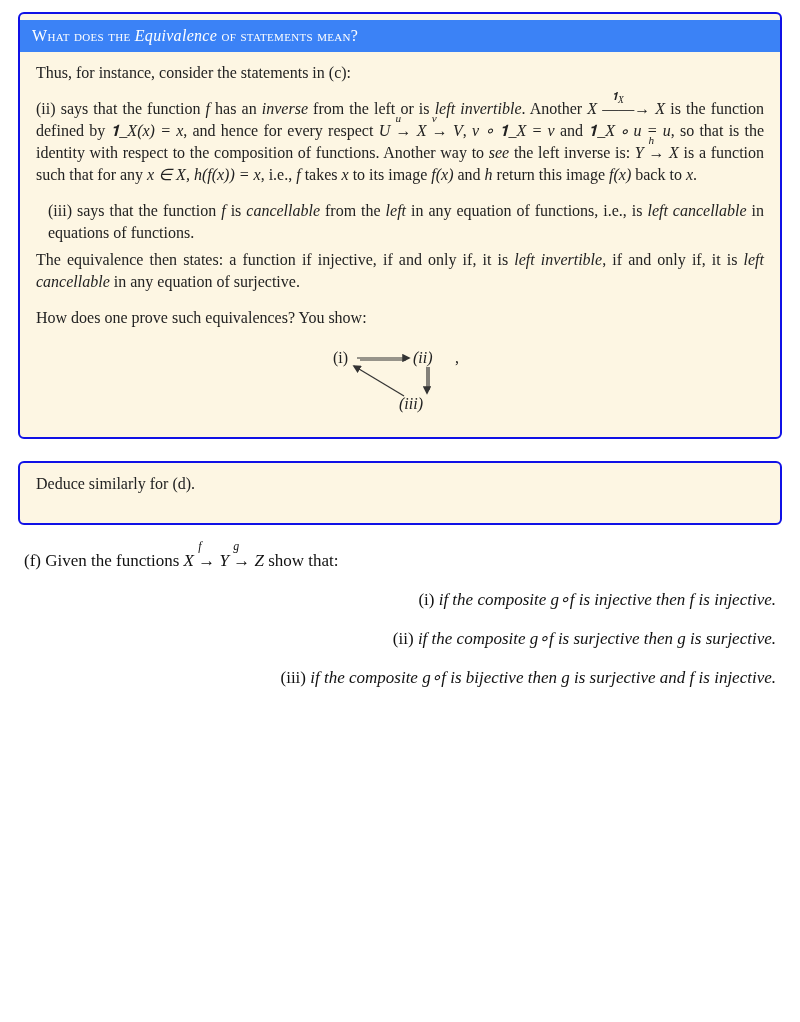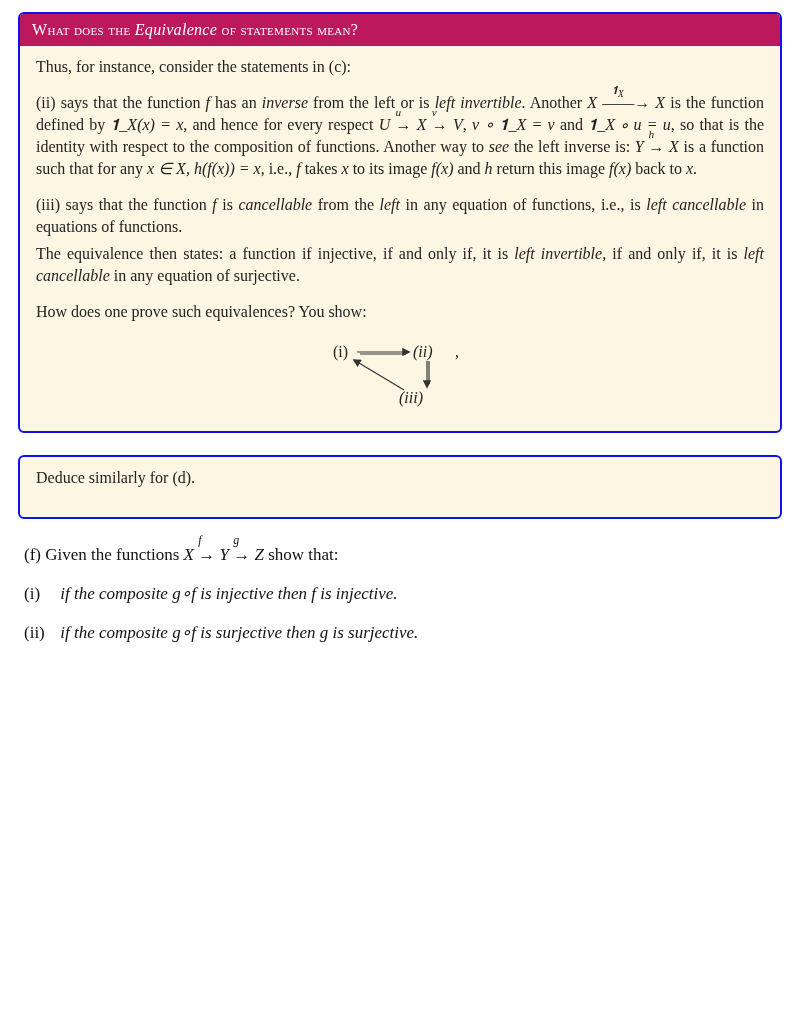--- a/index.html
+++ b/index.html
@@ -13,43 +13,45 @@
     padding: 12px 18px 20px 18px;
   }
   .box {
     border: 2px solid #1011e6;
     border-radius: 6px;
     background: #fdf6e3;
     margin-bottom: 22px;
     overflow: hidden;
   }
   .box-header {
-    background: #be185d;
+    background: #3b82f6;
     color: #ffffff;
     padding: 7px 12px;
     font-variant: small-caps;
     font-size: 16px;
     letter-spacing: 0.3px;
+    margin-top: 6px;
   }
   .box-header .ital {
     font-style: italic;
     font-variant: normal;
   }
   .box-body {
     padding: 10px 16px 16px 16px;
     color: #222;
     font-size: 16px;
     line-height: 1.38;
   }
   .box-body p {
     margin: 0 0 14px 0;
     text-align: justify;
   }
   .box-body p.tight {
     margin-bottom: 4px;
+    margin-left: 12px;
   }
   .ital { font-style: italic; }
   .center {
     text-align: center;
     margin: 8px 0 0 0;
   }
   svg.diagram {
     display: block;
     margin: 0 auto;
   }
@@ -59,20 +61,21 @@
     line-height: 1.6;
     color: #111;
   }
   .after-box p {
     margin: 0 0 12px 0;
   }
   .after-box .item {
     margin-left: 0;
     padding-left: 36px;
     text-indent: -36px;
+    text-align: right;
   }
   .after-box .lbl {
     display: inline-block;
     width: 32px;
     text-indent: 0;
   }
   .math { font-style: italic; font-family: "Times New Roman", serif; }
   .arrowlbl {
     position: relative;
     display: inline-block;
@@ -168,15 +171,16 @@
       <span>(f)  Given the functions </span>
       <span class="math">X</span>
       <span class="arrowlbl"><span class="top">f</span><span class="arr">→</span></span>
       <span class="math">Y</span>
       <span class="arrowlbl"><span class="top">g</span><span class="arr">→</span></span>
       <span class="math">Z</span>
       <span> show that:</span>
     </p>
     <p class="item"><span class="lbl">(i)</span> <span class="math">if the composite g∘f is injective then f is injective.</span></p>
     <p class="item"><span class="lbl">(ii)</span> <span class="math">if the composite g∘f is surjective then g is surjective.</span></p>
+    <p class="item"><span class="lbl">(iii)</span> <span class="math">if the composite g∘f is bijective then g is surjective and f is injective.</span></p>
   </div>
 
 </div>
 
 </body></html>

